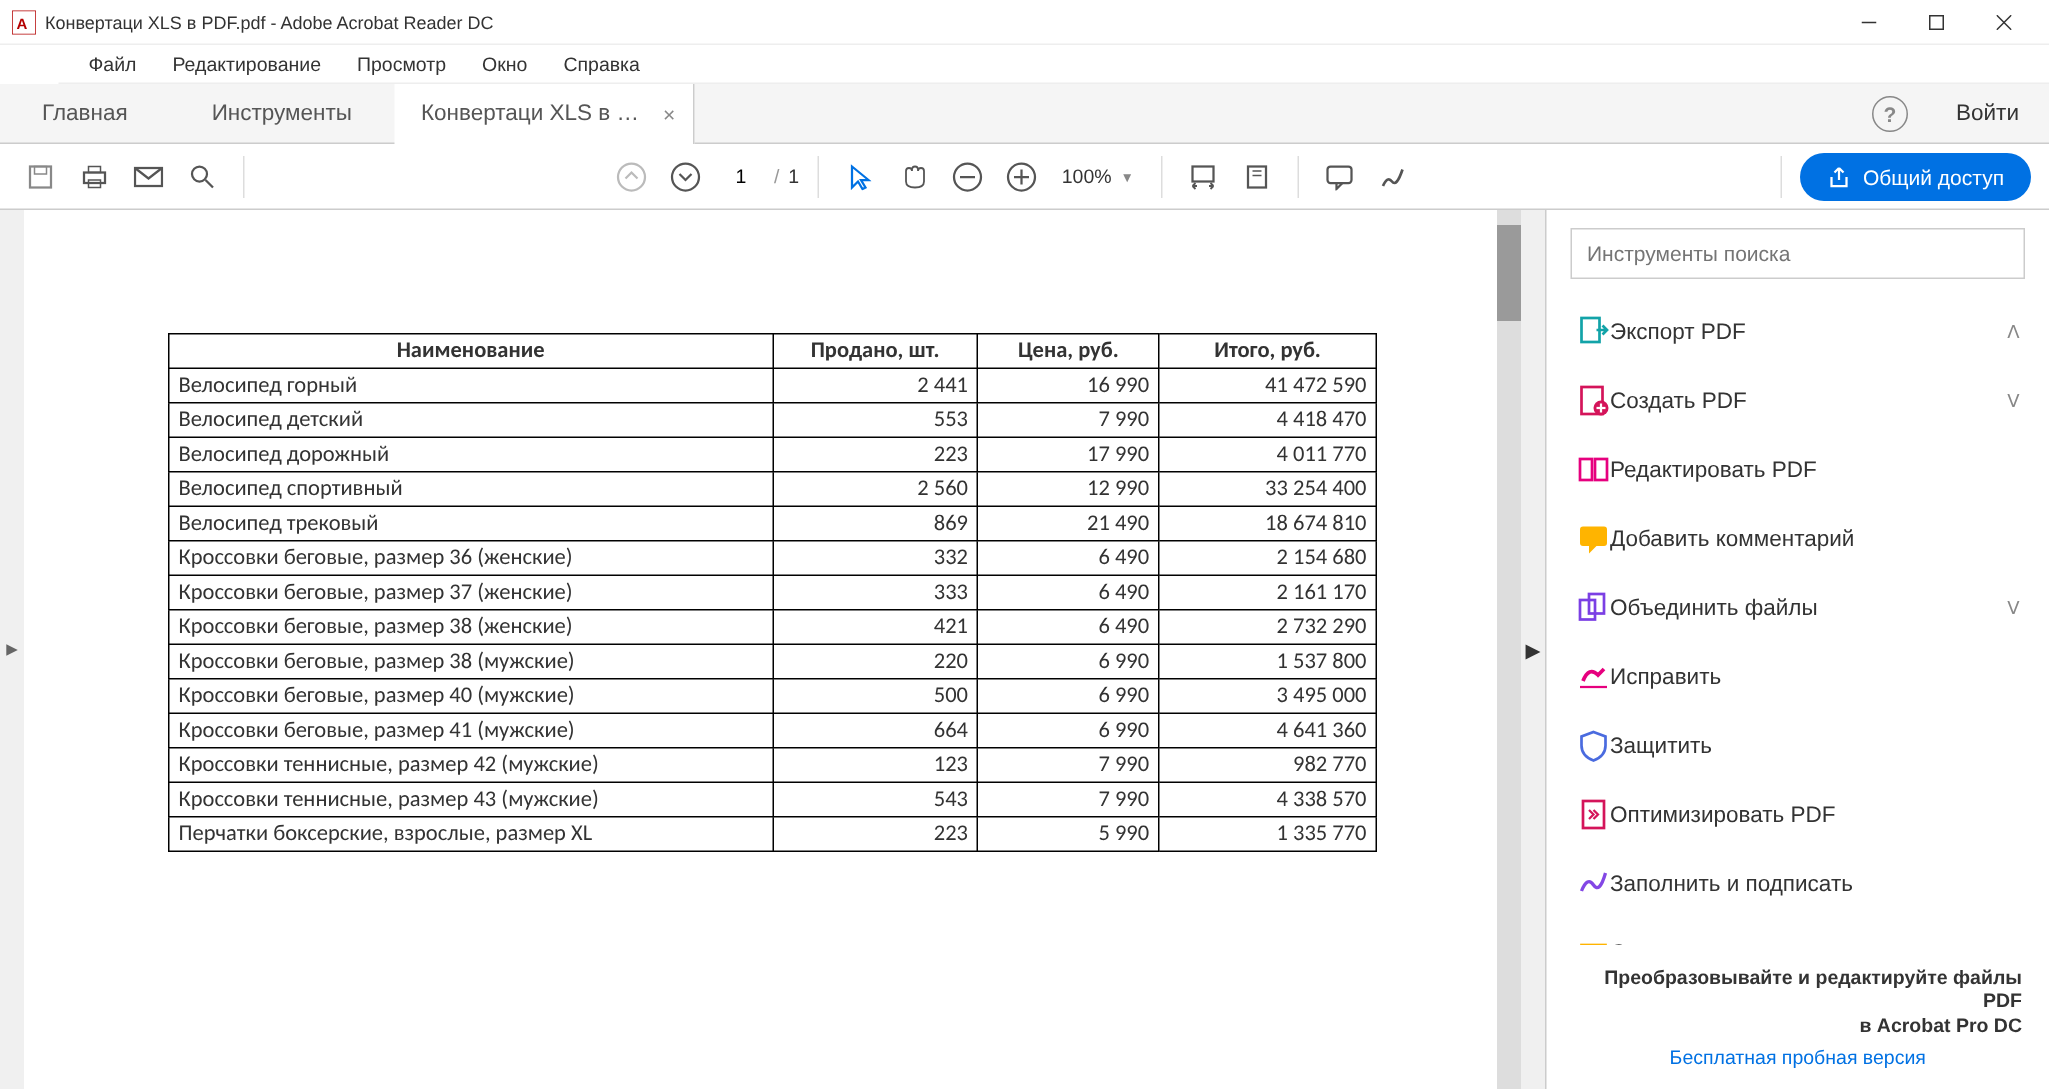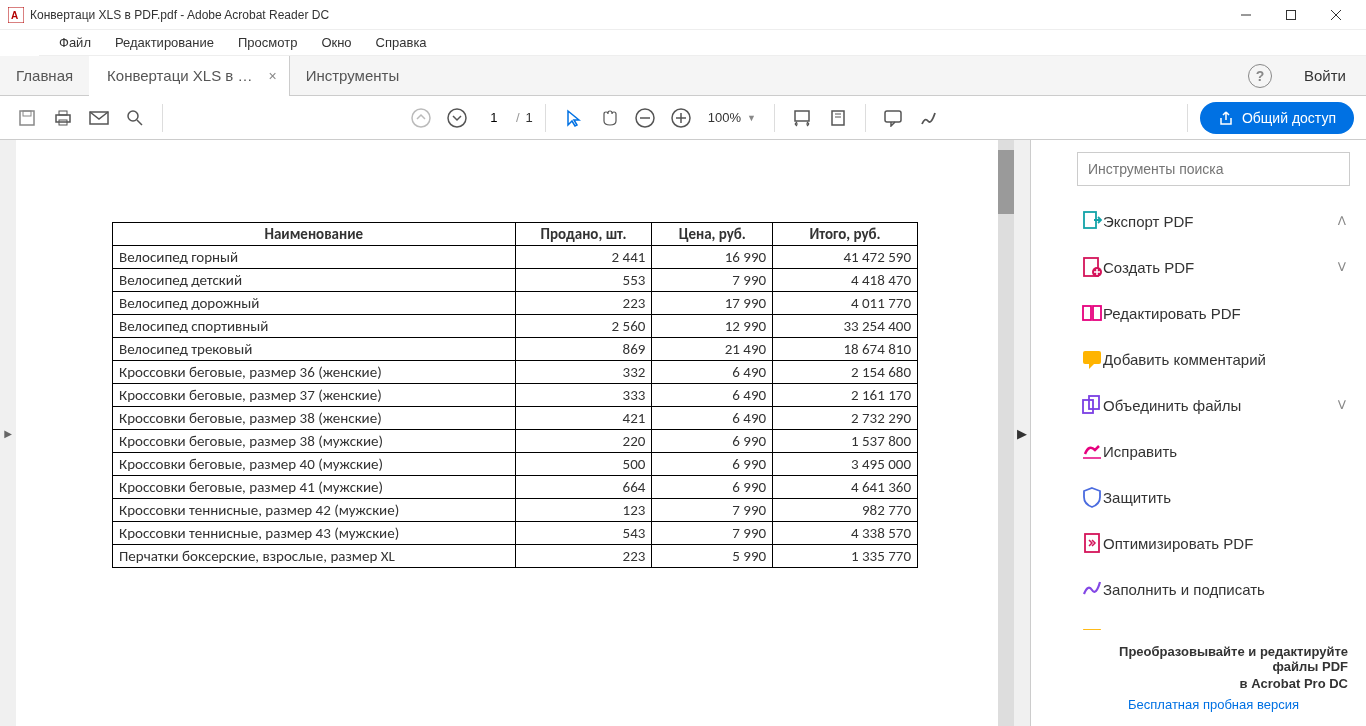--- a/index.html
+++ b/index.html
@@ -5,21 +5,21 @@
 * { box-sizing: border-box; margin: 0; padding: 0; }
 body { font-family: "Segoe UI", Arial, sans-serif; font-size: 13px; color: #333; background: #fff; width: 1366px; height: 726px; overflow: hidden; position: relative; }
 .titlebar { height: 30px; display: flex; align-items: center; padding: 0 8px; background: #fff; border-bottom: 1px solid #eee; }
 .titlebar .app-icon { width: 16px; height: 16px; margin-right: 6px; }
 .titlebar .title { flex: 1; font-size: 12px; color: #333; }
 .titlebar .win-controls { display: flex; gap: 0; }
 .titlebar .win-btn { width: 45px; height: 30px; display: flex; align-items: center; justify-content: center; cursor: pointer; }
 .menubar { height: 26px; display: flex; align-items: center; padding: 0 8px; gap: 0; border-bottom: 1px solid #eee; margin-left: 39px; }
 .menubar .menu-item { padding: 4px 12px; cursor: pointer; font-size: 13px; }
 .tabbar { height: 40px; display: flex; align-items: center; background: #f5f5f5; border-bottom: 1px solid #ccc; }
-.tabbar .tab { padding: 0 16px; height: 40px; display: flex; align-items: center; font-size: 15px; color: #555; cursor: pointer; }
+.tabbar .tab { padding: 0 28px; height: 40px; display: flex; align-items: center; font-size: 15px; color: #555; cursor: pointer; }
 .tabbar .doc-tab { background: #fff; border-right: 1px solid #ccc; padding: 0 12px 0 18px; gap: 10px; }
 .tabbar .doc-tab .close-x { font-size: 14px; color: #888; cursor: pointer; margin-left: 6px; }
 .tabbar .spacer { flex: 1; }
 .tabbar .help-circle { width: 24px; height: 24px; border: 1.5px solid #888; border-radius: 50%; display: flex; align-items: center; justify-content: center; color: #888; margin-right: 12px; cursor: pointer; font-size: 14px; font-weight: bold; }
 .tabbar .signin { padding: 0 20px; font-size: 15px; cursor: pointer; }
 .toolbar { height: 44px; display: flex; align-items: center; border-bottom: 1px solid #ccc; padding: 0 12px; gap: 6px; }
 .toolbar .tool-btn { width: 30px; height: 30px; display: flex; align-items: center; justify-content: center; cursor: pointer; color: #555; border-radius: 3px; }
 .toolbar .sep { width: 1px; height: 28px; background: #ddd; margin: 0 6px; }
 .toolbar .page-input { width: 32px; text-align: center; border: 1px solid transparent; font-size: 13px; padding: 2px; }
 .toolbar .page-sep { color: #999; }
@@ -30,21 +30,21 @@
 .sidebar-handle .arrow { font-size: 10px; color: #666; }
 .doc-viewport { flex: 1; background: #626568; position: relative; display: flex; justify-content: center; padding-top: 0; overflow: hidden; }
 .doc-page { background: #fff; width: 1032px; height: 100%; box-shadow: 0 2px 8px rgba(0,0,0,.3); padding: 82px 96px 0 96px; }
 .doc-scrollbar { position: absolute; right: 0; top: 0; width: 16px; height: 100%; background: #ddd; }
 .doc-scrollbar .thumb { background: #9a9a9a; width: 100%; height: 64px; margin-top: 10px; }
 .doc-table { border-collapse: collapse; width: 100%; font-family: Calibri, Arial, sans-serif; font-size: 15px; }
 .doc-table th, .doc-table td { border: 1.5px solid #000; padding: 2px 6px; }
 .doc-table th { font-weight: bold; text-align: center; }
 .doc-table td.num { text-align: right; }
 .doc-table td.name { text-align: left; }
-.right-panel { width: 336px; background: #fff; border-left: 1px solid #ccc; display: flex; flex-direction: column; padding-left: 30px; }
+.right-panel { width: 336px; background: #fff; border-left: 1px solid #ccc; display: flex; flex-direction: column; }
 .right-panel-handle { width: 16px; background: #f0f0f0; display: flex; align-items: center; justify-content: center; cursor: pointer; }
 .search-wrap { padding: 12px 16px 4px; }
 .search-input { width: 100%; border: 1px solid #ccc; padding: 8px 10px; font-size: 14px; color: #888; }
 .tools-list { padding: 8px 0; overflow-y: auto; flex: 1; }
 .tool-item { display: flex; align-items: center; padding: 12px 20px; cursor: pointer; font-size: 15px; color: #333; }
 .tool-item .t-icon { width: 22px; height: 22px; display: flex; align-items: center; justify-content: center; }
 .tool-item .chev { margin-left: auto; color: #888; font-size: 12px; }
 .promo { padding: 14px 18px; text-align: center; font-size: 13px; }
 .promo .promo-title { font-weight: bold; margin-bottom: 2px; text-align: right; }
 .promo .promo-link { color: #0071e3; cursor: pointer; margin-top: 6px; display: block; }
@@ -84,25 +84,25 @@
 <div class="menubar">
   <div class="menu-item">Файл</div>
   <div class="menu-item">Редактирование</div>
   <div class="menu-item">Просмотр</div>
   <div class="menu-item">Окно</div>
   <div class="menu-item">Справка</div>
 </div>
 
 <div class="tabbar">
   <div class="tab">Главная</div>
+  <div class="tab">Инструменты</div>
   <div class="tab doc-tab">
     <span>Конвертаци XLS в …</span>
     <span class="close-x">×</span>
   </div>
-  <div class="tab">Инструменты</div>
   <div class="spacer"></div>
   <div class="help-circle">?</div>
   <div class="signin">Войти</div>
 </div>
 
 <div class="toolbar">
   <div class="tool-btn">
       <svg width="18" height="18">
         <rect x="2" y="2" width="14" height="14" fill="none" stroke="#888" stroke-width="1.5"></rect>
         <rect x="5" y="2" width="8" height="5" fill="none" stroke="#888"></rect>

